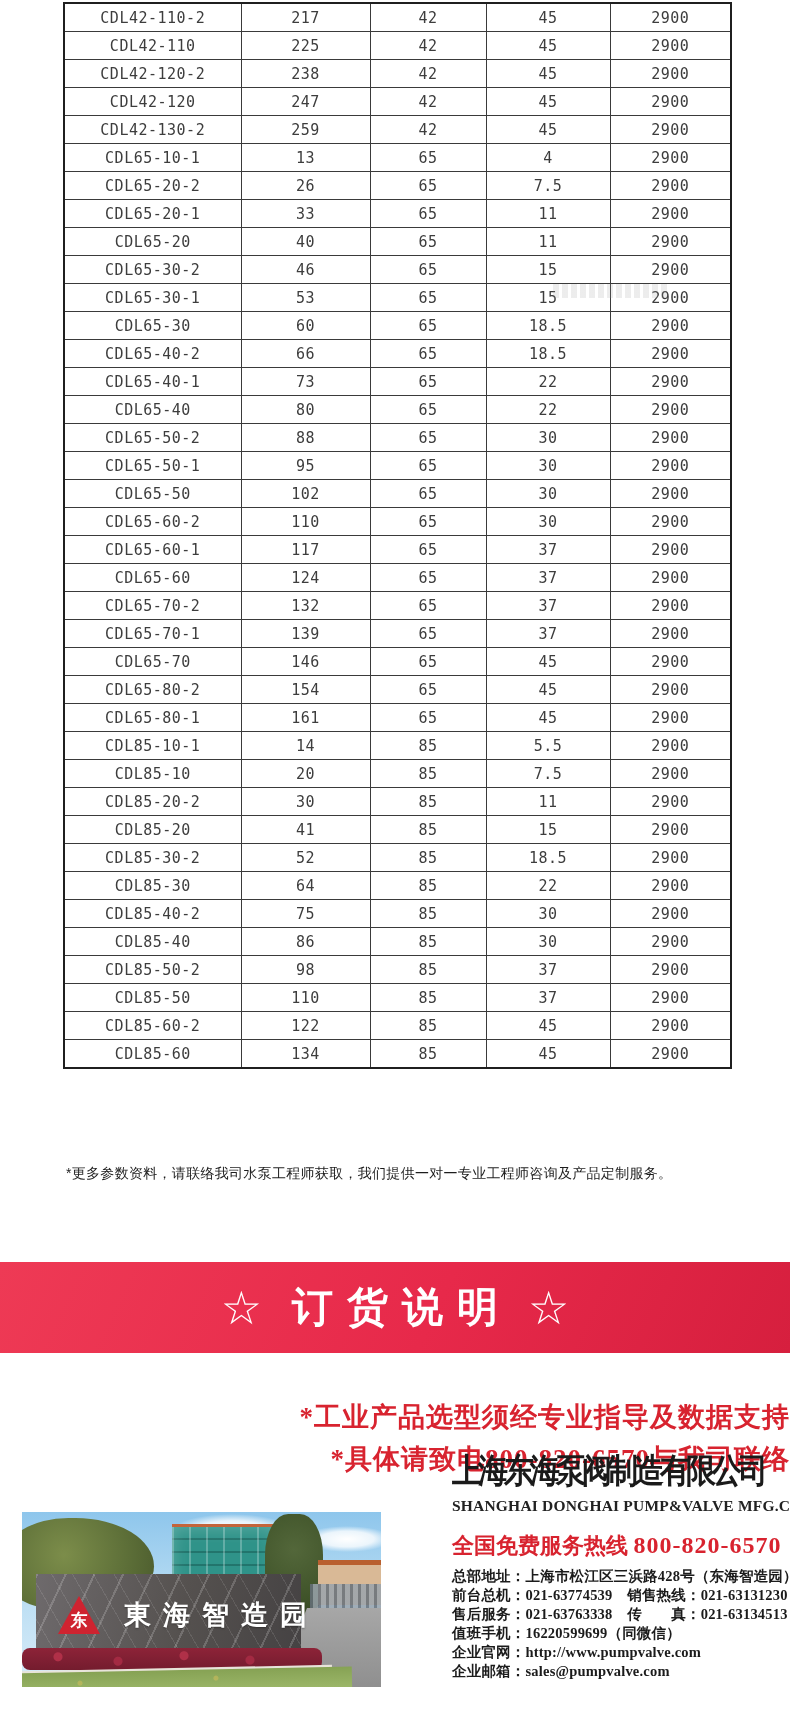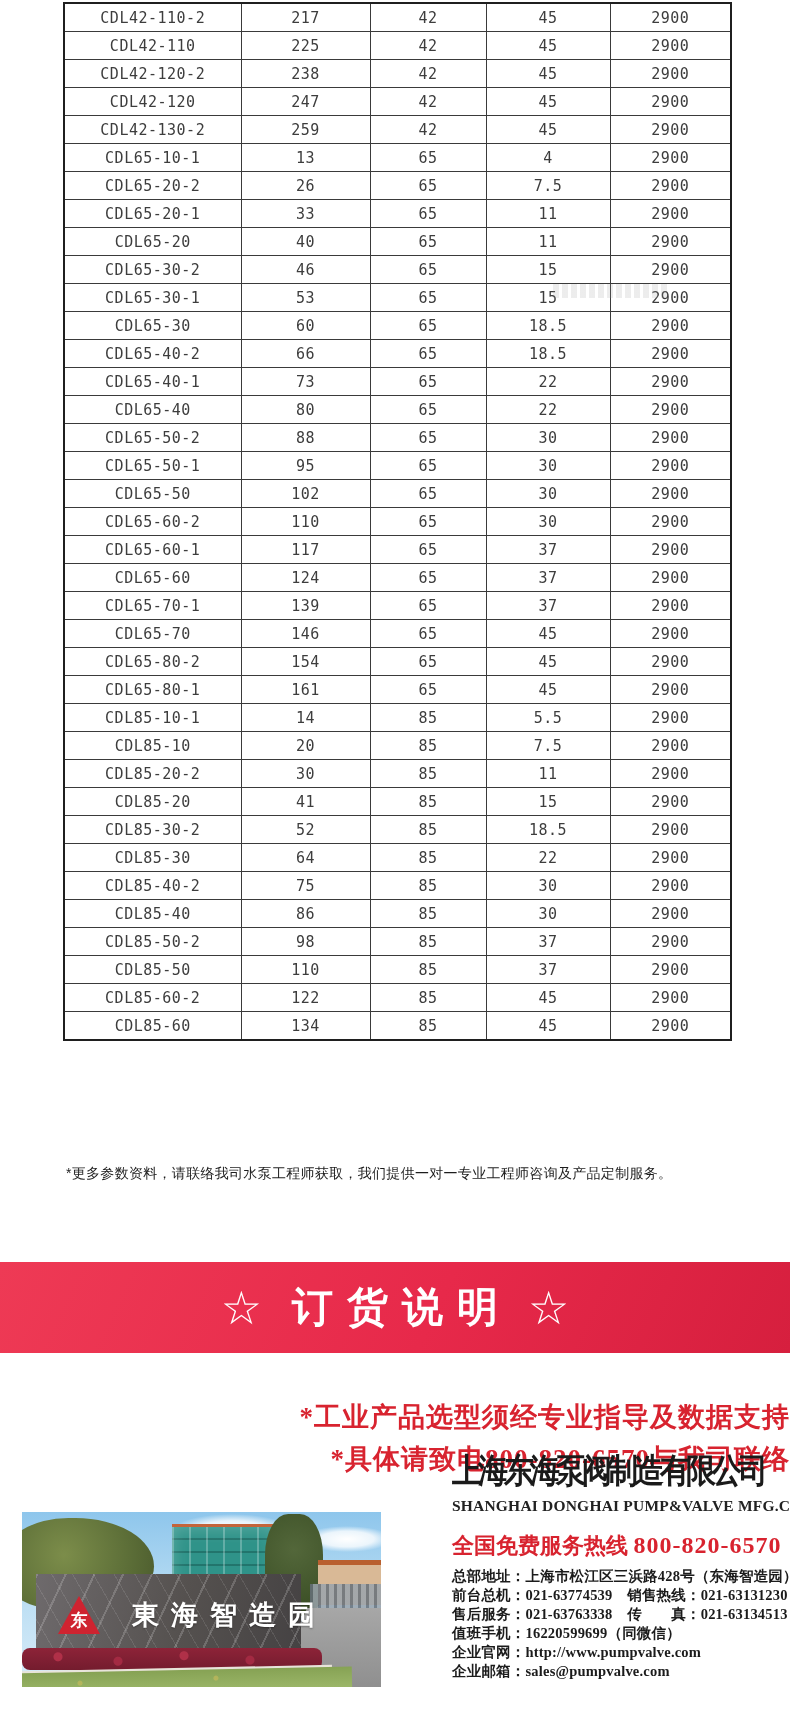--- a/index.html
+++ b/index.html
@@ -94,21 +94,21 @@
       linear-gradient(100deg,#6e6a6c 0%,#55514f 55%,#454243 100%);
     display:flex;align-items:center;
   }
   .wall-logo{
     position:relative;margin-left:22px;width:42px;height:38px;flex:0 0 auto;
     background:#cf2330;clip-path:polygon(50% 0,100% 100%,0 100%);
     display:flex;align-items:center;justify-content:center;
   }
   .wall-logo span{color:#fff;font-size:17px;font-weight:700;margin-top:10px;}
   .wall-sign-text{
-    margin-left:32px;color:#fff;font-size:27px;font-weight:700;
+    margin-left:24px;color:#fff;font-size:27px;font-weight:700;
     letter-spacing:12px;white-space:nowrap;font-family:"Liberation Sans",sans-serif;
     text-shadow:0 1px 2px rgba(0,0,0,.35);
   }
   .hedge{
     position:absolute;left:0;top:136px;width:300px;height:22px;border-radius:8px;
     background:
       radial-gradient(circle at 12% 40%,#b03048 0 4px,transparent 5px),
       radial-gradient(circle at 32% 60%,#a32a42 0 4px,transparent 5px),
       radial-gradient(circle at 54% 35%,#b03048 0 4px,transparent 5px),
       radial-gradient(circle at 76% 55%,#a32a42 0 4px,transparent 5px),
@@ -293,20 +293,27 @@
         <tr>
           <td>CDL65-60-1</td>
           <td>117</td>
           <td>65</td>
           <td>37</td>
           <td>2900</td>
         </tr>
         <tr>
           <td>CDL65-60</td>
           <td>124</td>
+          <td>65</td>
+          <td>37</td>
+          <td>2900</td>
+        </tr>
+        <tr>
+          <td>CDL65-70-2</td>
+          <td>132</td>
           <td>65</td>
           <td>37</td>
           <td>2900</td>
         </tr>
         <tr>
           <td>CDL65-70-1</td>
           <td>139</td>
           <td>65</td>
           <td>37</td>
           <td>2900</td>

